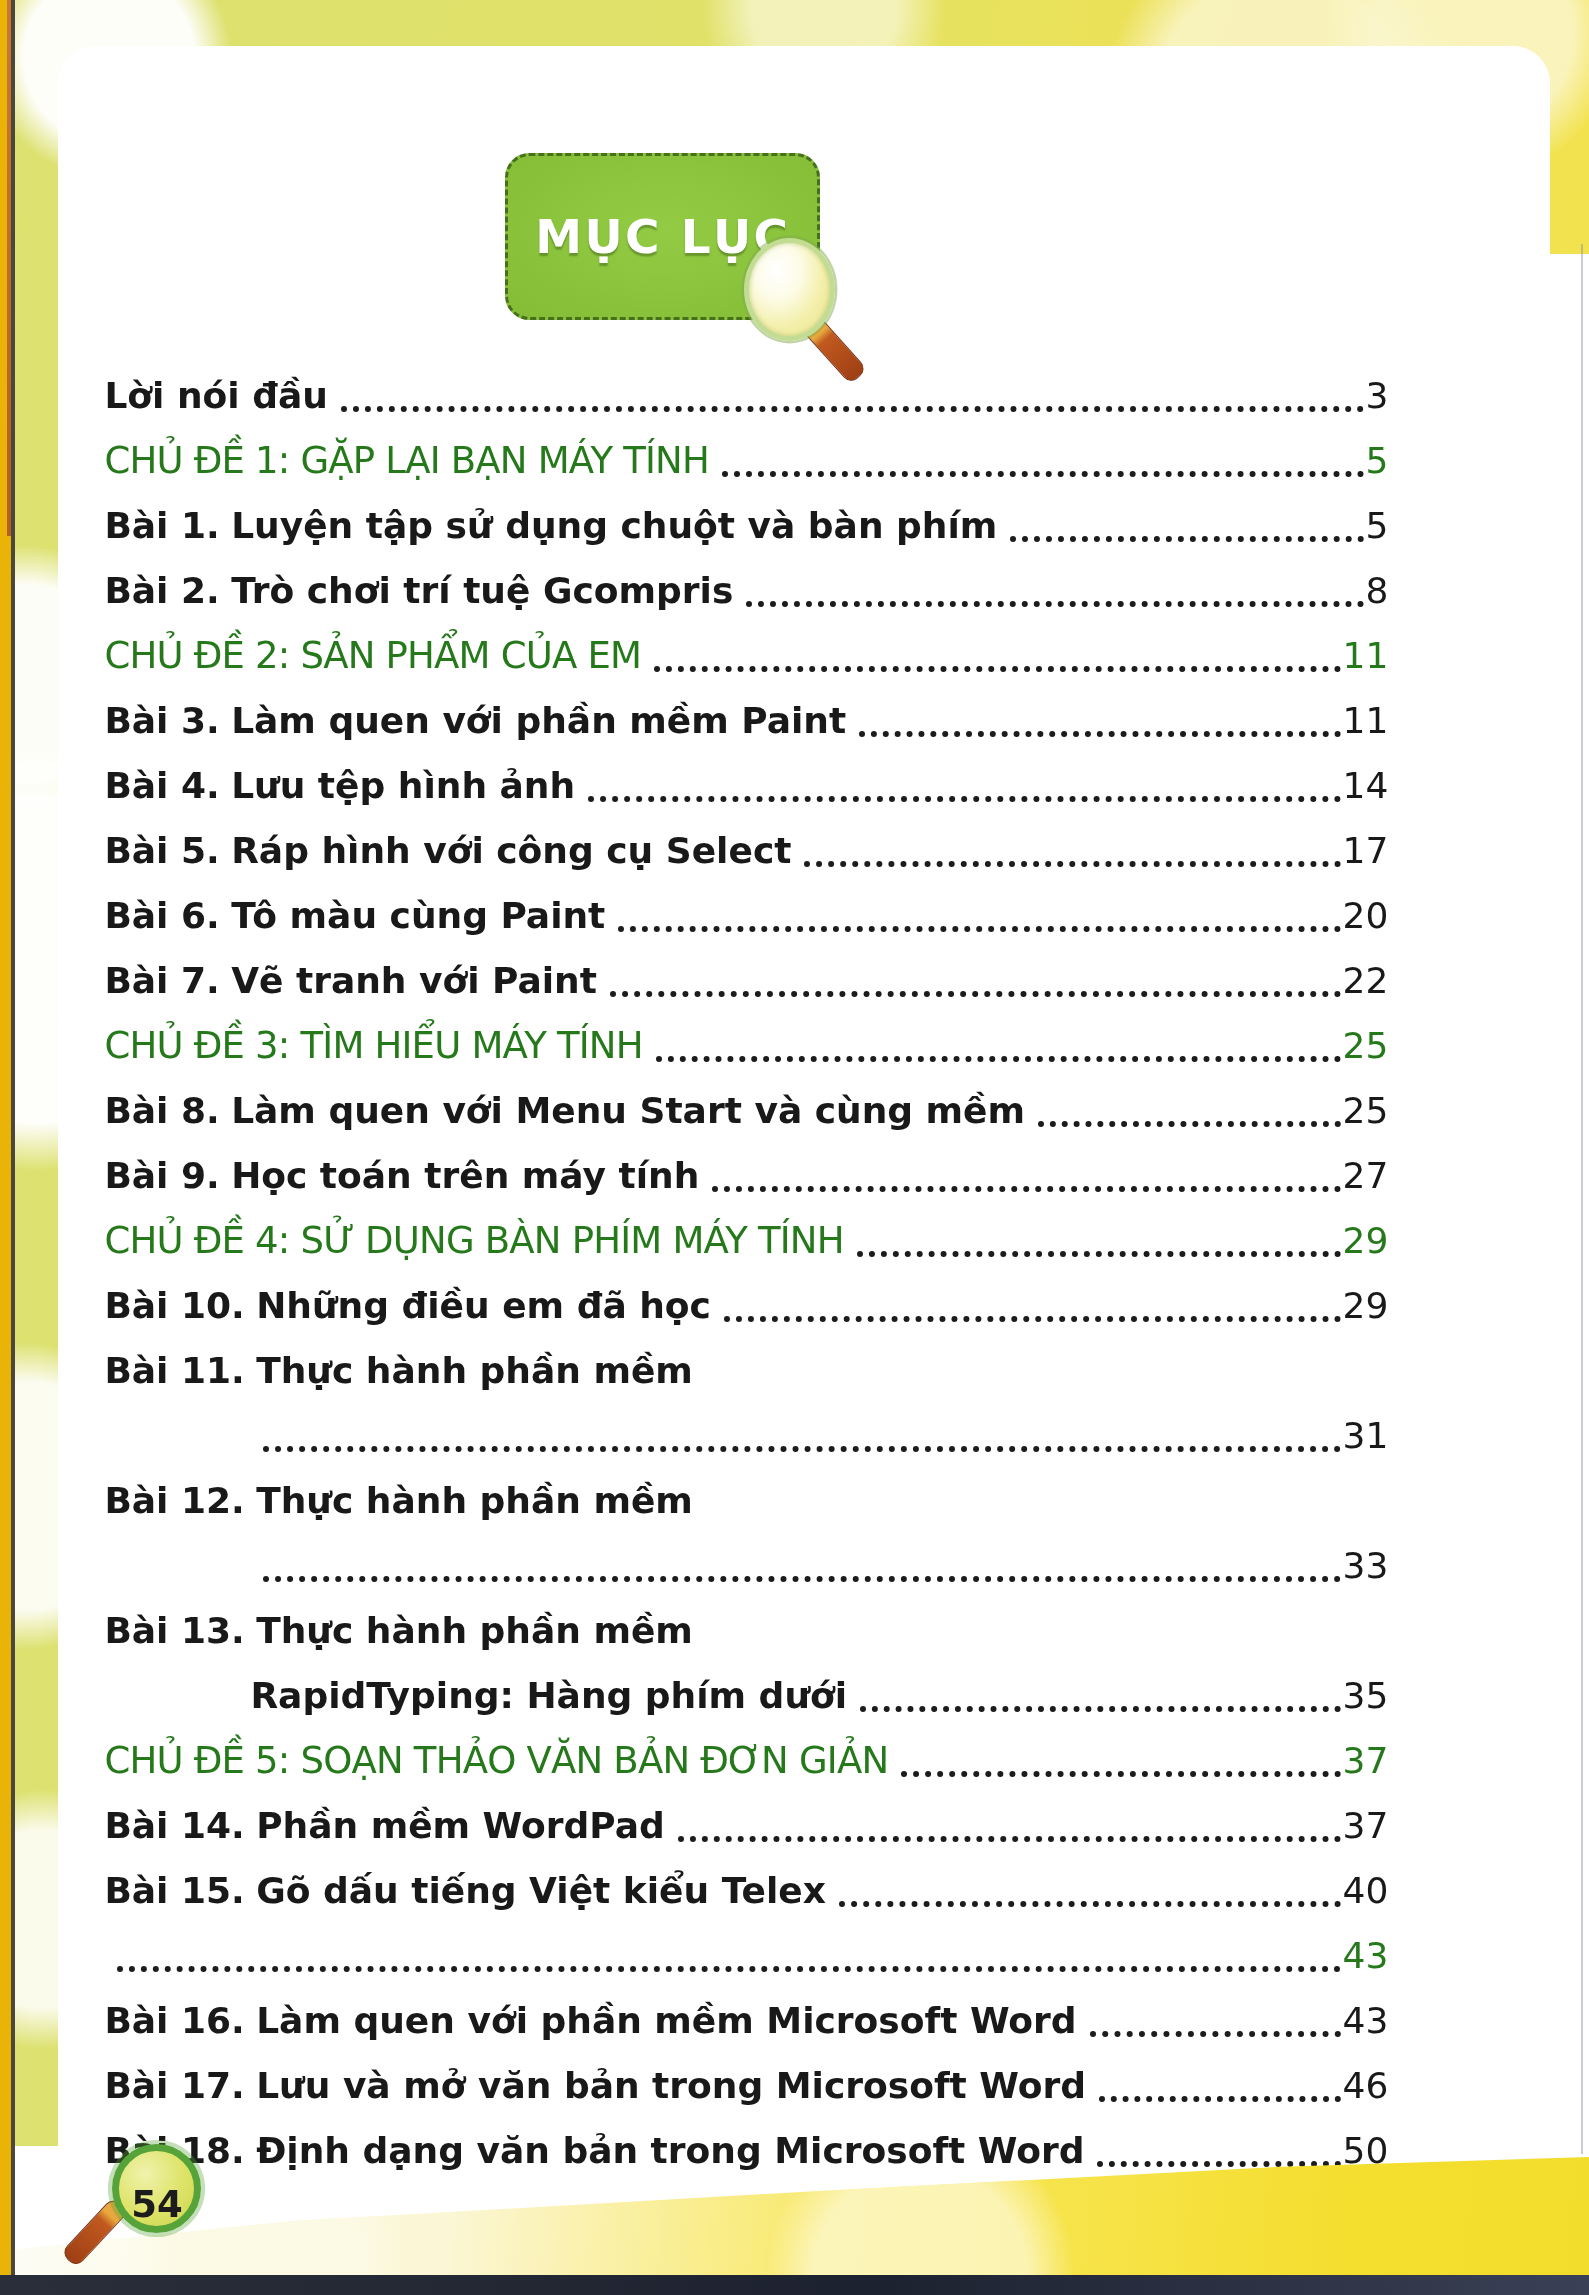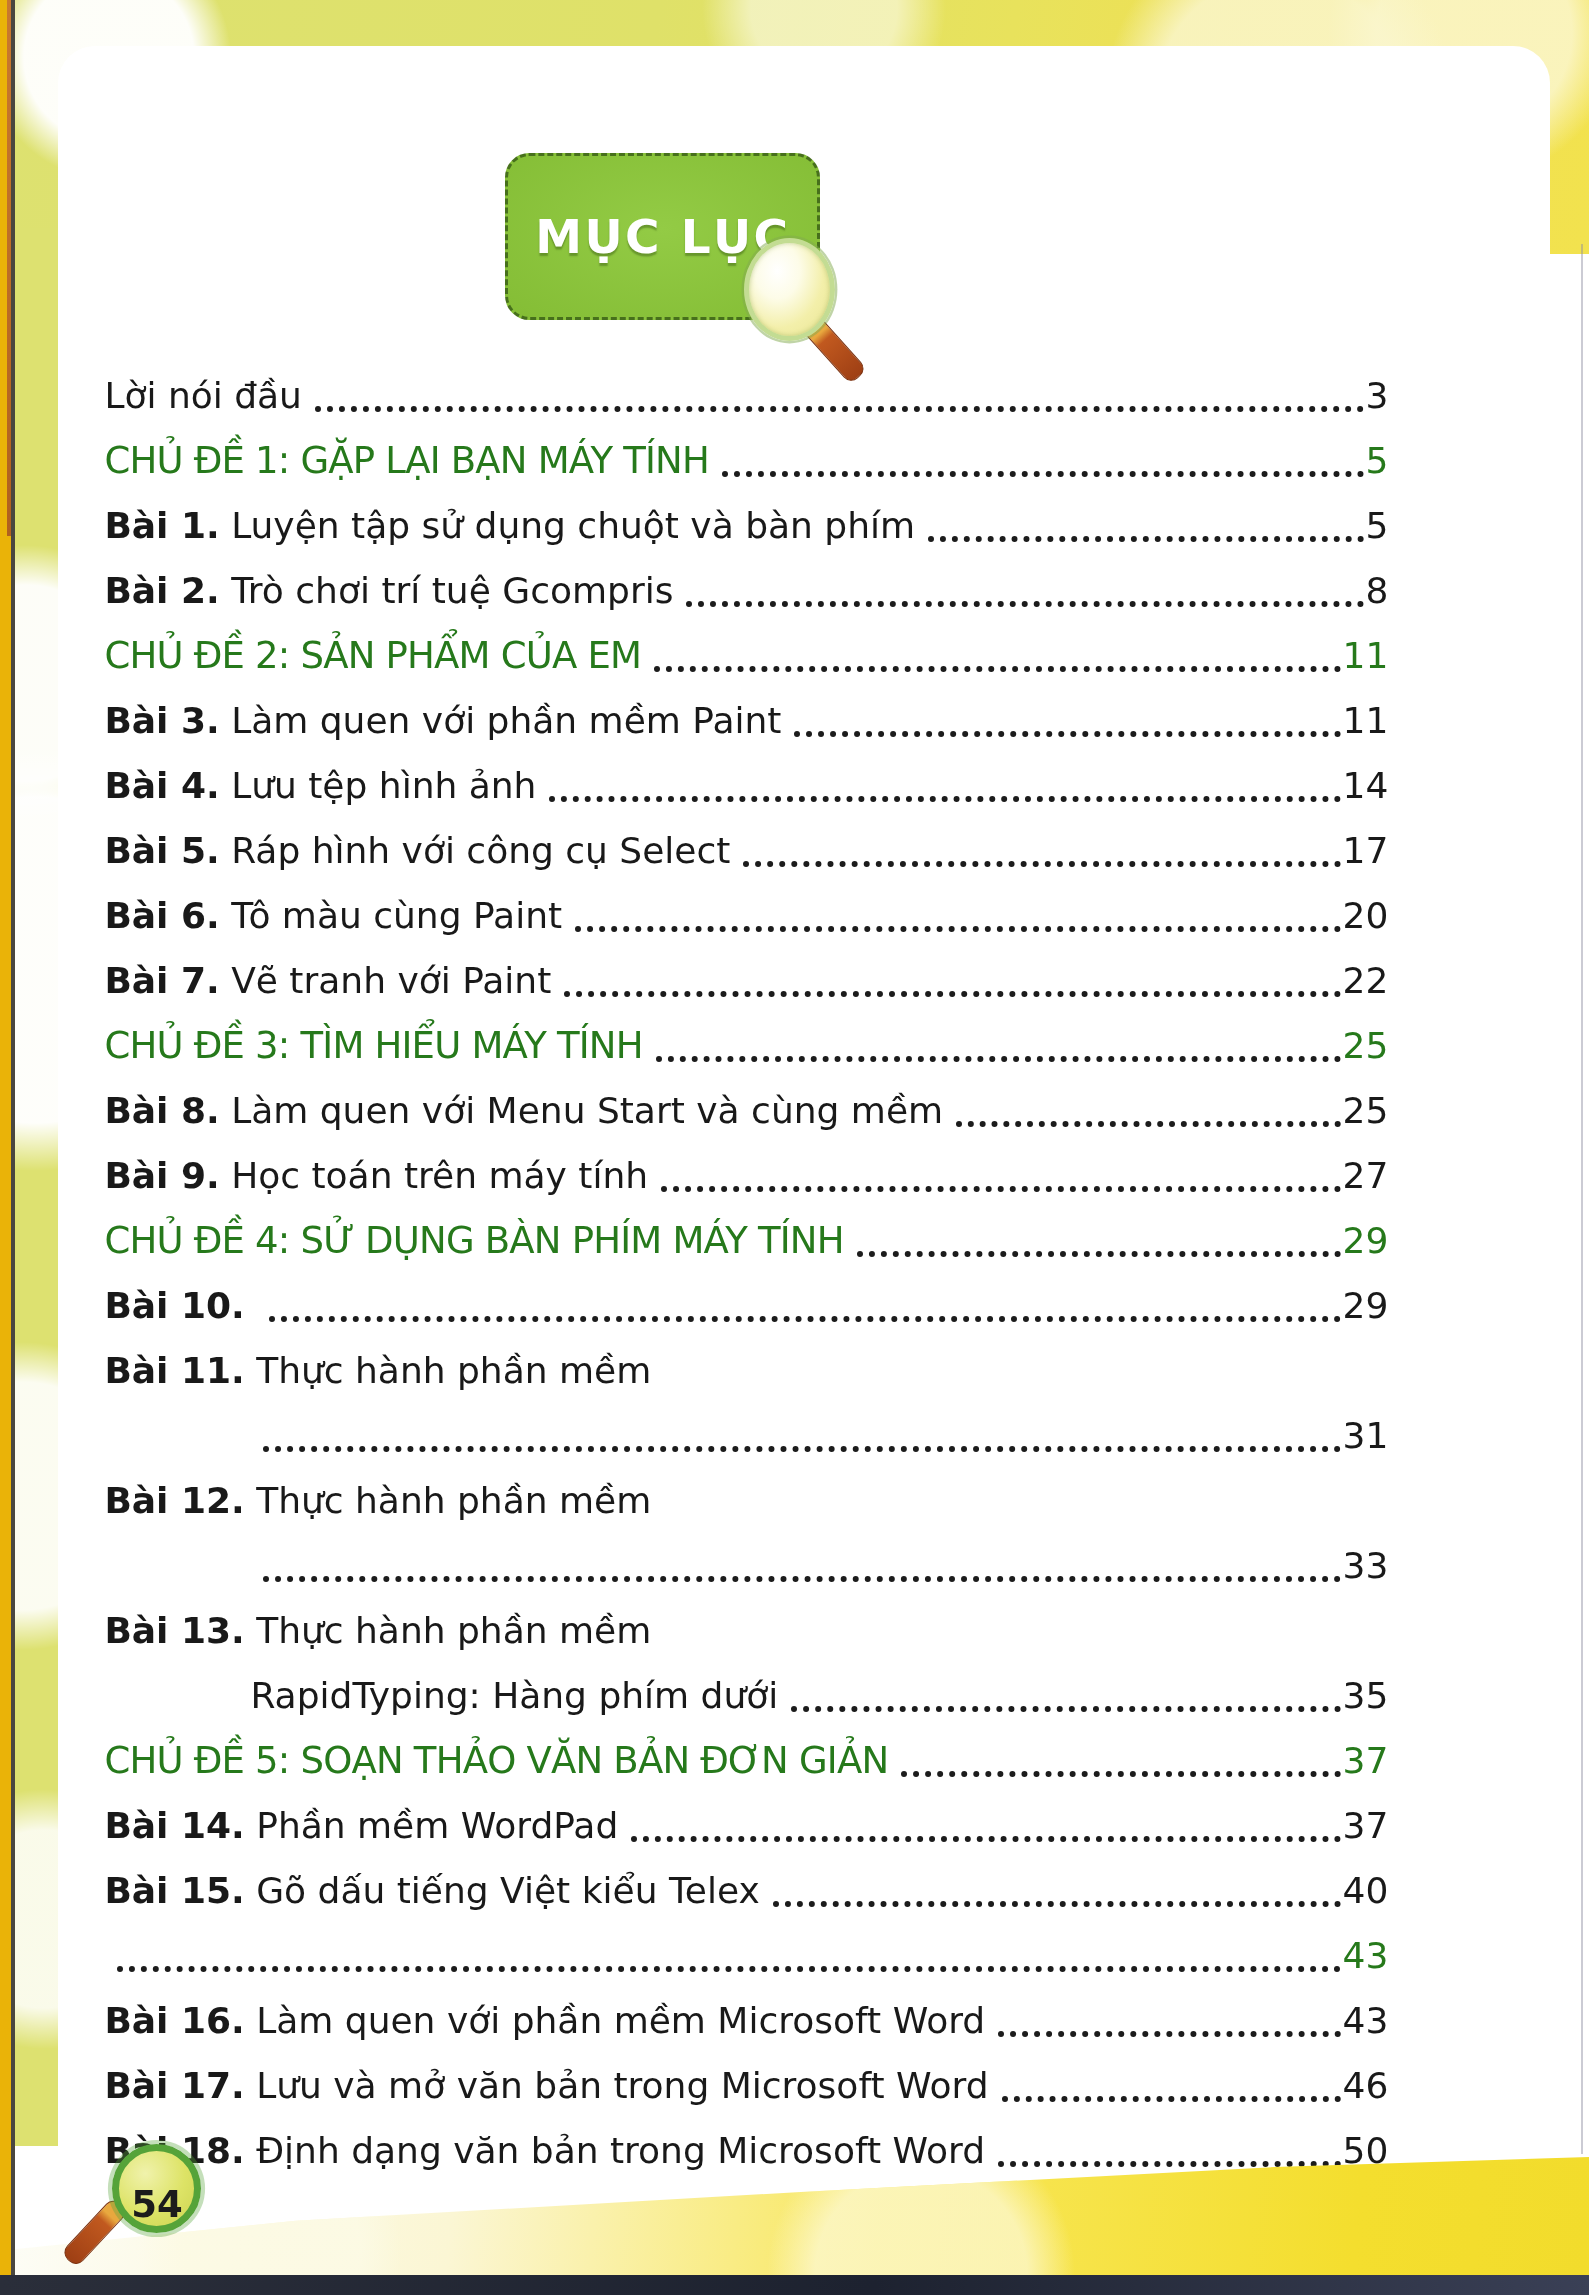--- a/index.html
+++ b/index.html
@@ -64,21 +64,21 @@
     border:5.7px solid #c3dc93;box-shadow:0 0 0 2.4px rgba(130,170,80,.5), inset 0 0 4.9px rgba(120,150,60,.4);
     background:radial-gradient(ellipse at 35% 30%, #ffffff 0%, #fdfce8 30%, #f3efaa 62%, #e9e592 100%);}
   .handle{position:absolute;border-radius:9.8px;border:1.6px solid #7c3210;
     background:linear-gradient(180deg,#e8a83e 0%,#e8a83e 20%,#c1591f 32%,#9e3f14 100%);}
   .handle-title{left:787px;top:322px;width:21px;height:72px;transform:rotate(-42deg);transform-origin:top center;z-index:2;}
 
   
   .toc{position:absolute;left:93px;top:363px;width:1284px;z-index:2;}
   .row{height:65px;display:flex;align-items:center;font-size:36px;color:#191919;}
   .row .prefix{font-weight:800;margin-right:11.4px;white-space:nowrap;}
-  .row .label{font-weight:400;white-space:nowrap;}
+  .row .label{font-weight:700;white-space:nowrap;}
   .row.chapter{color:#26791b;}
   .row.chapter .label{font-weight:400;font-size:37px;letter-spacing:-0.8px;}
   .row.cont{padding-left:146px;}
   .dots{flex:1 1 auto;height:0;border-bottom:6.5px dotted #1c1c1c;margin:0 1.6px 16.3px 13px;min-width:24.4px;align-self:flex-end;}
   .pagenum{font-weight:500;font-size:36px;white-space:nowrap;}
 
   
   .lens-footer{left:101px;top:2144px;width:75px;height:75px;z-index:5;
     border:7.3px solid #55a339;box-shadow:0 0 0 4.1px rgba(85,163,57,.35);
     background:radial-gradient(circle at 35% 30%, #f0f2ac 0%, #dde366 55%, #ccd452 100%);
@@ -178,20 +178,21 @@
           <span class="dots"></span>
           <span class="pagenum">27</span>
         </div>
         <div class="row chapter">
           <span class="label">CHỦ ĐỀ 4: SỬ DỤNG BÀN PHÍM MÁY TÍNH</span>
           <span class="dots"></span>
           <span class="pagenum">29</span>
         </div>
         <div class="row lesson">
           <span class="prefix">Bài 10.</span>
+          <span class="label">Những điều em đã học</span>
           <span class="dots"></span>
           <span class="pagenum">29</span>
         </div>
         <div class="row lesson">
           <span class="prefix">Bài 11.</span>
           <span class="label">Thực hành phần mềm</span>
         </div>
         <div class="row cont">
           <span class="dots"></span>
           <span class="pagenum">31</span>

